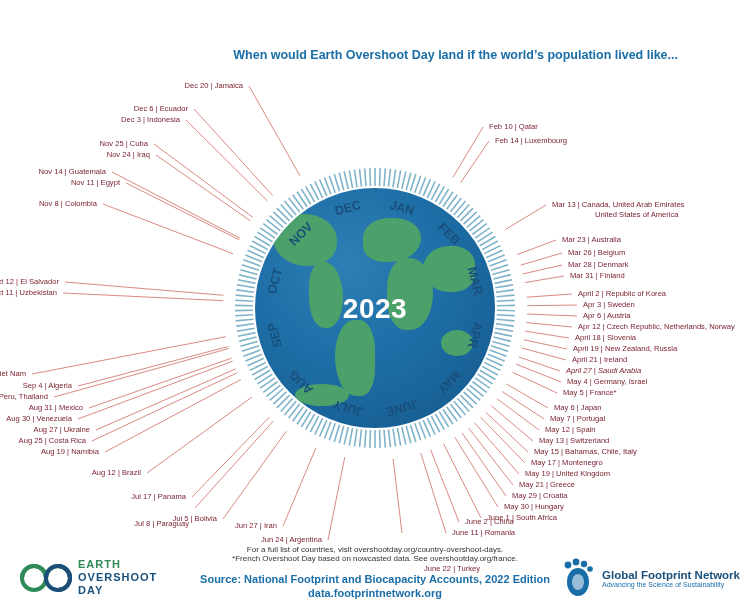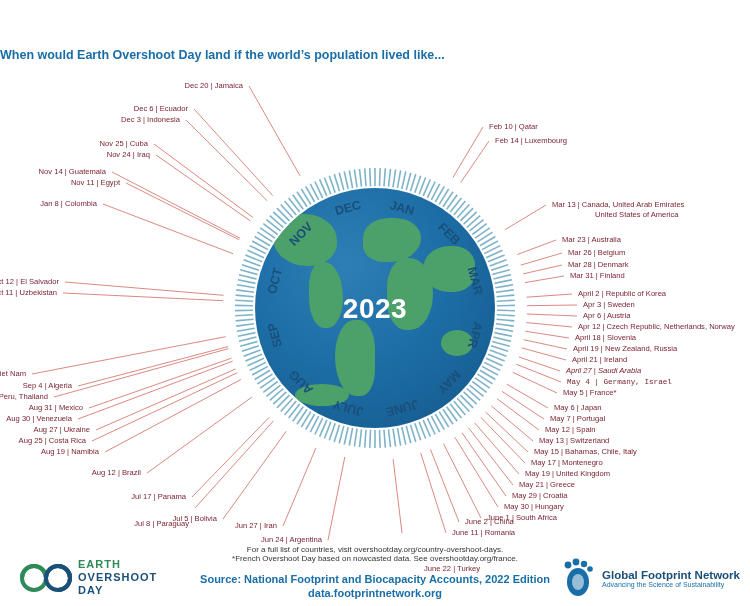--- a/index.html
+++ b/index.html
@@ -11,21 +11,21 @@
     overflow:hidden;
     position:relative;
   }
   #stage{position:relative;width:750px;height:606px;}
 
   .title{
     position:absolute;left:0;top:6px;width:750px;text-align:center;
     font-size:33px;font-weight:bold;color:#1a4f7a;letter-spacing:-0.3px;
   }
   .subtitle{
-    position:absolute;left:0;top:48px;width:678px;text-align:left;
+    position:absolute;left:0;top:48px;width:678px;text-align:right;
     font-size:12.5px;font-weight:bold;color:#1a6ea8;
   }
 
   
   .ring-wrap{position:absolute;left:227px;top:160px;width:296px;height:296px;}
   .tickring{position:absolute;inset:0;}
   .globe{
     position:absolute;left:28px;top:28px;width:240px;height:240px;border-radius:50%;
     background:radial-gradient(circle at 38% 32%, #2e7fb5 0%, #1d6ea6 45%, #14578a 100%);
     overflow:hidden;
@@ -340,21 +340,21 @@
     </svg>
 
   <div id="labels-left">
       <div class="lbl l" style="right: 507px; top: 81px;">Dec 20  |  Jamaica</div>
       <div class="lbl l" style="right: 562px; top: 104px;">Dec 6  |  Ecuador</div>
       <div class="lbl l" style="right: 570px; top: 115px;">Dec 3  |  Indonesia</div>
       <div class="lbl l" style="right: 602px; top: 139px;">Nov 25  |  Cuba</div>
       <div class="lbl l" style="right: 600px; top: 150px;">Nov 24  |  Iraq</div>
       <div class="lbl l" style="right: 644px; top: 167px;">Nov 14  |  Guatemala</div>
       <div class="lbl l" style="right: 630px; top: 178px;">Nov 11  |  Egypt</div>
-      <div class="lbl l" style="right: 653px; top: 199px;">Jan 8  |  Colombia</div>
+      <div class="lbl l" style="right: 653px; top: 199px;">Nov 8  |  Colombia</div>
       <div class="lbl l" style="right: 691px; top: 277px;">Oct 12  |  El Salvador</div>
       <div class="lbl l" style="right: 693px; top: 288px;">Oct 11  |  Uzbekistan</div>
       <div class="lbl l" style="right: 724px; top: 369px;">Sep 12  |  Viet Nam</div>
       <div class="lbl l" style="right: 678px; top: 381px;">Sep 4  |  Algeria</div>
       <div class="lbl l" style="right: 702px; top: 392px;">Sep 3  |  Peru, Thailand</div>
       <div class="lbl l" style="right: 667px; top: 403px;">Aug 31  |  Mexico</div>
       <div class="lbl l" style="right: 678px; top: 414px;">Aug 30  |  Venezuela</div>
       <div class="lbl l" style="right: 660px; top: 425px;">Aug 27  |  Ukraine</div>
       <div class="lbl l" style="right: 664px; top: 436px;">Aug 25  |  Costa Rica</div>
       <div class="lbl l" style="right: 651px; top: 447px;">Aug 19  |  Namibia</div>
@@ -375,21 +375,21 @@
       <div class="lbl r" style="left: 568px; top: 260px;">Mar 28  |  Denmark</div>
       <div class="lbl r" style="left: 570px; top: 271px;">Mar 31  |  Finland</div>
       <div class="lbl r" style="left: 578px; top: 289px;">April 2  |  Republic of Korea</div>
       <div class="lbl r" style="left: 583px; top: 300px;">Apr 3  |  Sweden</div>
       <div class="lbl r" style="left: 583px; top: 311px;">Apr 6  |  Austria</div>
       <div class="lbl r" style="left: 578px; top: 322px;">Apr 12  |  Czech Republic, Netherlands, Norway</div>
       <div class="lbl r" style="left: 575px; top: 333px;">April 18  |  Slovenia</div>
       <div class="lbl r" style="left: 573px; top: 344px;">April 19  |  New Zealand, Russia</div>
       <div class="lbl r" style="left: 572px; top: 355px;">April 21  |  Ireland</div>
       <div class="lbl r" style="left: 566px; top: 366px; font-style: italic;">April 27  |  Saudi Arabia</div>
-      <div class="lbl r" style="left: 567px; top: 377px; font-family: Liberation Mono, monospace;">May 4  |  Germany, Israel</div>
+      <div class="lbl r" style="left: 567px; top: 377px;">May 4  |  Germany, Israel</div>
       <div class="lbl r" style="left: 563px; top: 388px;">May 5  |  France*</div>
       <div class="lbl r" style="left: 554px; top: 403px;">May 6  |  Japan</div>
       <div class="lbl r" style="left: 550px; top: 414px;">May 7  |  Portugal</div>
       <div class="lbl r" style="left: 545px; top: 425px;">May 12  |  Spain</div>
       <div class="lbl r" style="left: 539px; top: 436px;">May 13  |  Switzerland</div>
       <div class="lbl r" style="left: 534px; top: 447px;">May 15  |  Bahamas, Chile, Italy</div>
       <div class="lbl r" style="left: 531px; top: 458px;">May 17  |  Montenegro</div>
       <div class="lbl r" style="left: 525px; top: 469px;">May 19  |  United Kingdom</div>
       <div class="lbl r" style="left: 519px; top: 480px;">May 21  |  Greece</div>
       <div class="lbl r" style="left: 512px; top: 491px;">May 29  |  Croatia</div>

